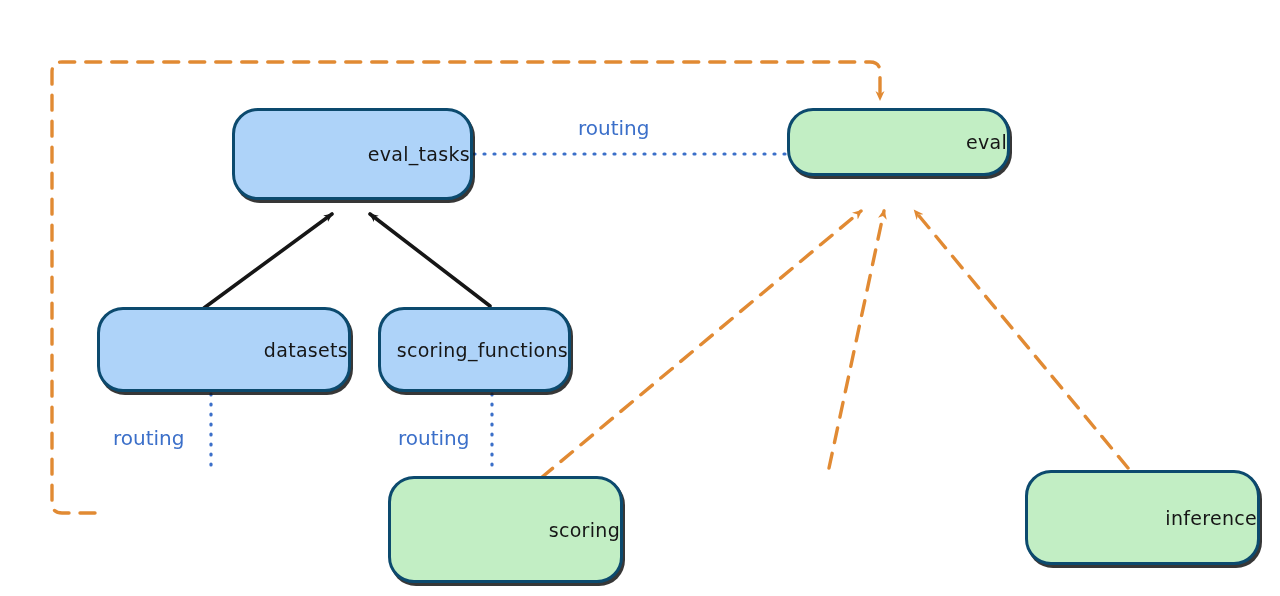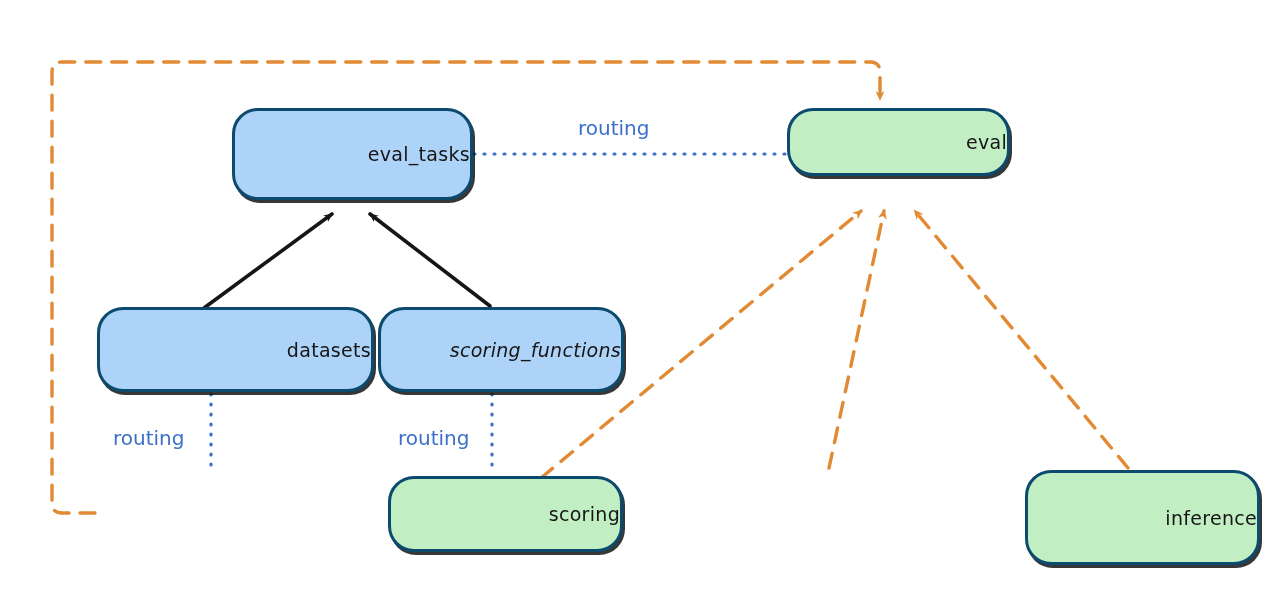--- a/index.html
+++ b/index.html
@@ -89,30 +89,30 @@
   </svg>
 
   <div class="node blue" style="left:232px; top:108px; width:241px; height:92px;">
     <span class="node-label">eval_tasks</span>
   </div>
 
   <div class="node green" style="left:787px; top:108px; width:223px; height:68px;">
     <span class="node-label">eval</span>
   </div>
 
-  <div class="node blue" style="left:97px; top:307px; width:277px; height:85px;">
+  <div class="node blue" style="left:97px; top:307px; width:254px; height:85px;">
     <span class="node-label">datasets</span>
   </div>
 
-  <div class="node blue" style="left:378px; top:307px; width:246px; height:85px;font-style:italic;">
+  <div class="node blue" style="left:378px; top:307px; width:193px; height:85px;">
     <span class="node-label">scoring_functions</span>
   </div>
 
 
-  <div class="node green" style="left:388px; top:476px; width:235px; height:76px;">
+  <div class="node green" style="left:388px; top:476px; width:235px; height:107px;">
     <span class="node-label">scoring</span>
   </div>
 
 
   <div class="node green" style="left:1025px; top:470px; width:235px; height:95px;">
     <span class="node-label">inference</span>
   </div>
 
   <div class="edge-label" style="left:578px; top:116px;">routing</div>
 

